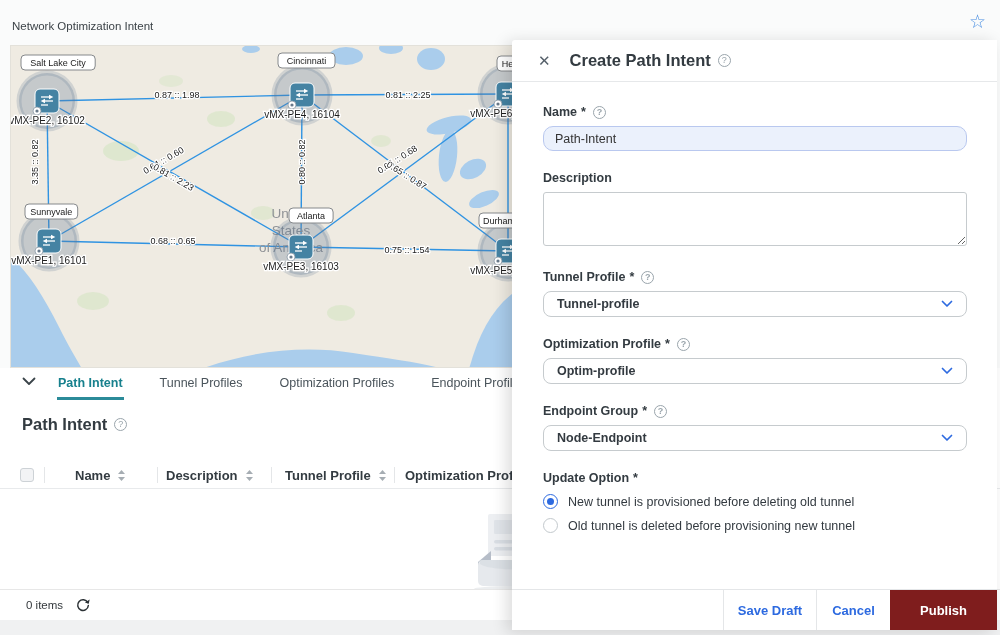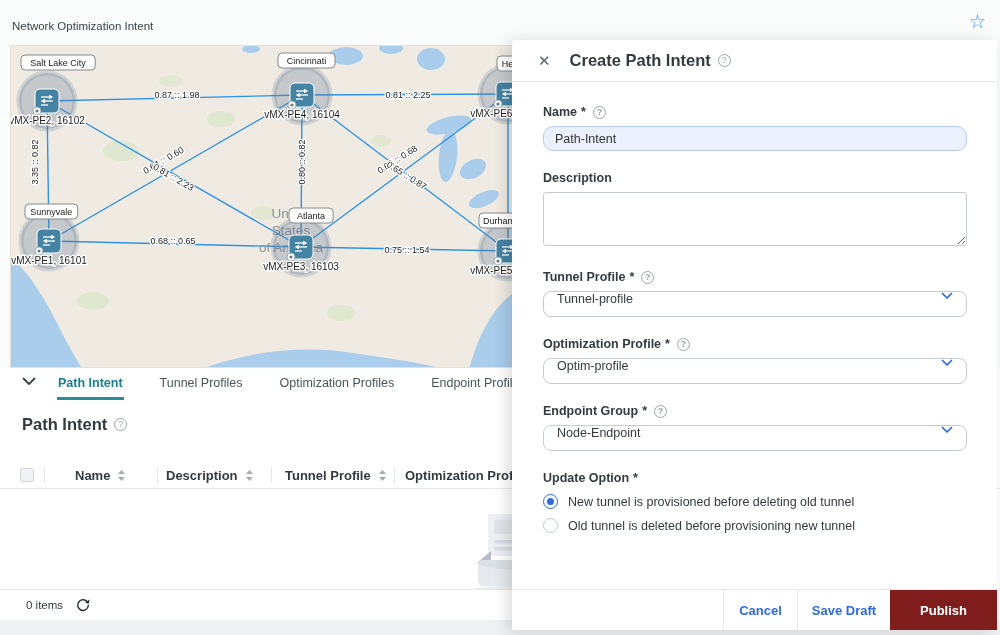--- a/index.html
+++ b/index.html
@@ -54,21 +54,21 @@
   #panel { position:absolute; left:512px; top:40px; width:485px; height:590px; background:#ffffff; box-shadow:-5px 2px 16px rgba(0,0,0,0.14); border-radius:3px 0 0 0; }
   #panel-header { display:flex; align-items:center; height:42px; padding:0 26px; border-bottom:1px solid #e6e8ea; }
   #panel-close { font-size:15px; color:#55606a; cursor:pointer; line-height:1; }
   #panel-title { font-size:16.5px; font-weight:bold; color:#333b41; margin-left:19px; }
   #panel-form { padding:23px 30px 0 31px; }
   .field { margin-bottom:20px; }
   .field-label { display:flex; align-items:center; font-size:12.5px; font-weight:bold; color:#333b41; margin-bottom:7px; }
   .req { margin-left:4px; font-weight:bold; color:#333b41; }
   .text-input { width:100%; height:25px; background:#ebf1fc; border:1px solid #b9c8ef; border-radius:10px; padding:0 11px; font-size:12.5px; color:#333; font-family:"Liberation Sans", sans-serif; outline:none; }
   textarea.desc { width:100%; height:54px; border:1px solid #c6cbce; border-radius:3px; resize:both; font-family:"Liberation Sans", sans-serif; font-size:12.5px; padding:5px 8px; color:#333; outline:none; }
-  .select { display:flex; justify-content:space-between; width:100%; height:26px; border:1px solid #c6cbce; border-radius:8px; padding:0 13px; font-size:12.5px; color:#333a40; cursor:pointer; background:#fff; }
+  .select { display:flex; align-items:center; justify-content:space-between; width:100%; height:26px; border:1px solid #c6cbce; border-radius:8px; padding:0 13px; font-size:12.5px; color:#333a40; cursor:pointer; background:#fff;font-weight:bold; }
   .radio-row { display:flex; align-items:center; margin-top:9px; cursor:pointer; }
   .radio { width:15px; height:15px; border-radius:50%; border:1.5px solid #c3c9cd; background:#fff; flex:0 0 auto; position:relative; }
   .radio.checked { border-color:#2d6ae0; }
   .radio.checked::after { content:""; position:absolute; left:2.5px; top:2.5px; width:7px; height:7px; border-radius:50%; background:#2d6ae0; }
   .radio-label { font-size:12.5px; color:#333a40; margin-left:10px; }
   #panel-footer { position:absolute; left:0; right:0; bottom:0; height:41px; border-top:1px solid #e4e6e8; display:flex; }
   #panel-footer .spacer { flex:1; }
   .fbtn { height:100%; display:flex; align-items:center; justify-content:center; font-size:13px; font-weight:bold; cursor:pointer; }
   #btn-cancel { width:74px; border-left:1px solid #e4e6e8; color:#2d6ae0; }
   #btn-save-draft { width:93px; border-left:1px solid #e4e6e8; color:#2d6ae0; }
@@ -383,19 +383,19 @@
         </div>
         <div class="radio-row">
           <span class="radio"></span>
           <span class="radio-label">Old tunnel is deleted before provisioning new tunnel</span>
         </div>
       </div>
     </div>
 
     <div id="panel-footer">
       <div class="spacer"></div>
+      <div id="btn-save-draft" class="fbtn">Save Draft</div>
       <div id="btn-cancel" class="fbtn">Cancel</div>
-      <div id="btn-save-draft" class="fbtn">Save Draft</div>
       <div id="btn-publish" class="fbtn">Publish</div>
     </div>
   </div>
 
 </div>
 
 </body></html>

